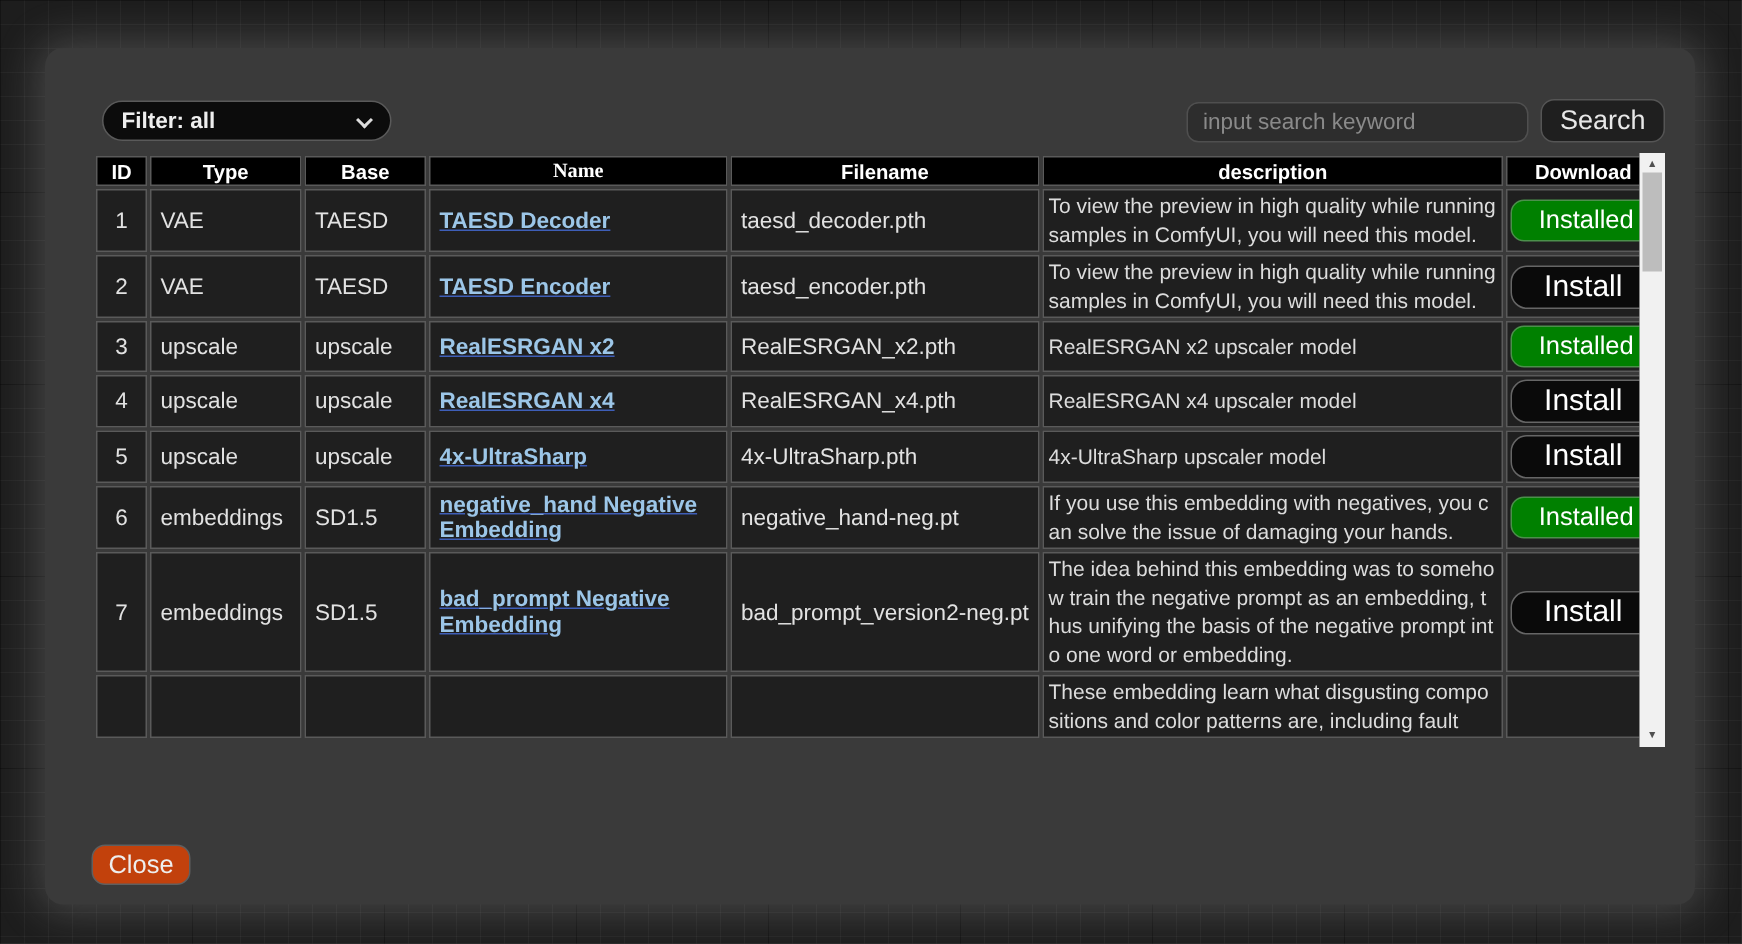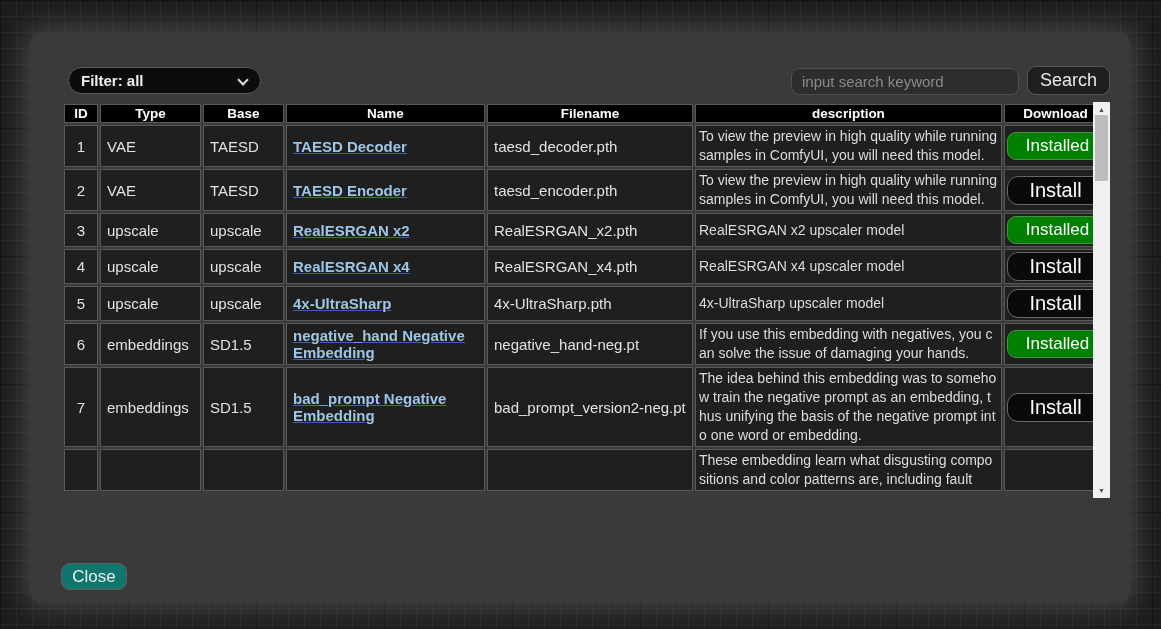--- a/index.html
+++ b/index.html
@@ -86,21 +86,21 @@
   }
   .sb-up { top:0; }
   .sb-down { bottom:0; }
   .sb-thumb {
     position:absolute; left:2px; top:13px; width:13px; height:66px;
     background:#bdbdbd; cursor:grab;
   }
   
   .close-btn {
     position:absolute; left:31px; bottom:13px; width:66px; height:27px;
-    background:#0f766e; border:1px solid #5f5f5f; border-radius:9px;
+    background:#c2410c; border:1px solid #5f5f5f; border-radius:9px;
     color:#eee; font-size:17px; cursor:pointer;
     font-family:"Liberation Sans", sans-serif;
   }
 </style>
 </head>
 <body>
 
 <div class="dialog">
 
   <div class="topbar">
@@ -115,21 +115,21 @@
   </div>
 
   <div class="table-zone">
     <div class="table-clip">
       <table>
         <thead>
             <tr id="header-row">
               <th style="width: 34px;">ID</th>
               <th style="width: 101px;">Type</th>
               <th style="width: 81px;">Base</th>
-              <th style="width: 199px;">Name</th>
+              <th style="width: 199px; font-family: Liberation Serif, serif;">Name</th>
               <th style="width: 206px;">Filename</th>
               <th style="width: 307px;">description</th>
               <th style="width: 103px;">Download</th>
             </tr>
           </thead>
         <tbody id="table-body">
             <tr>
               <td class="c-id">1</td>
               <td class="c-type">VAE</td>
               <td class="c-base">TAESD</td>

